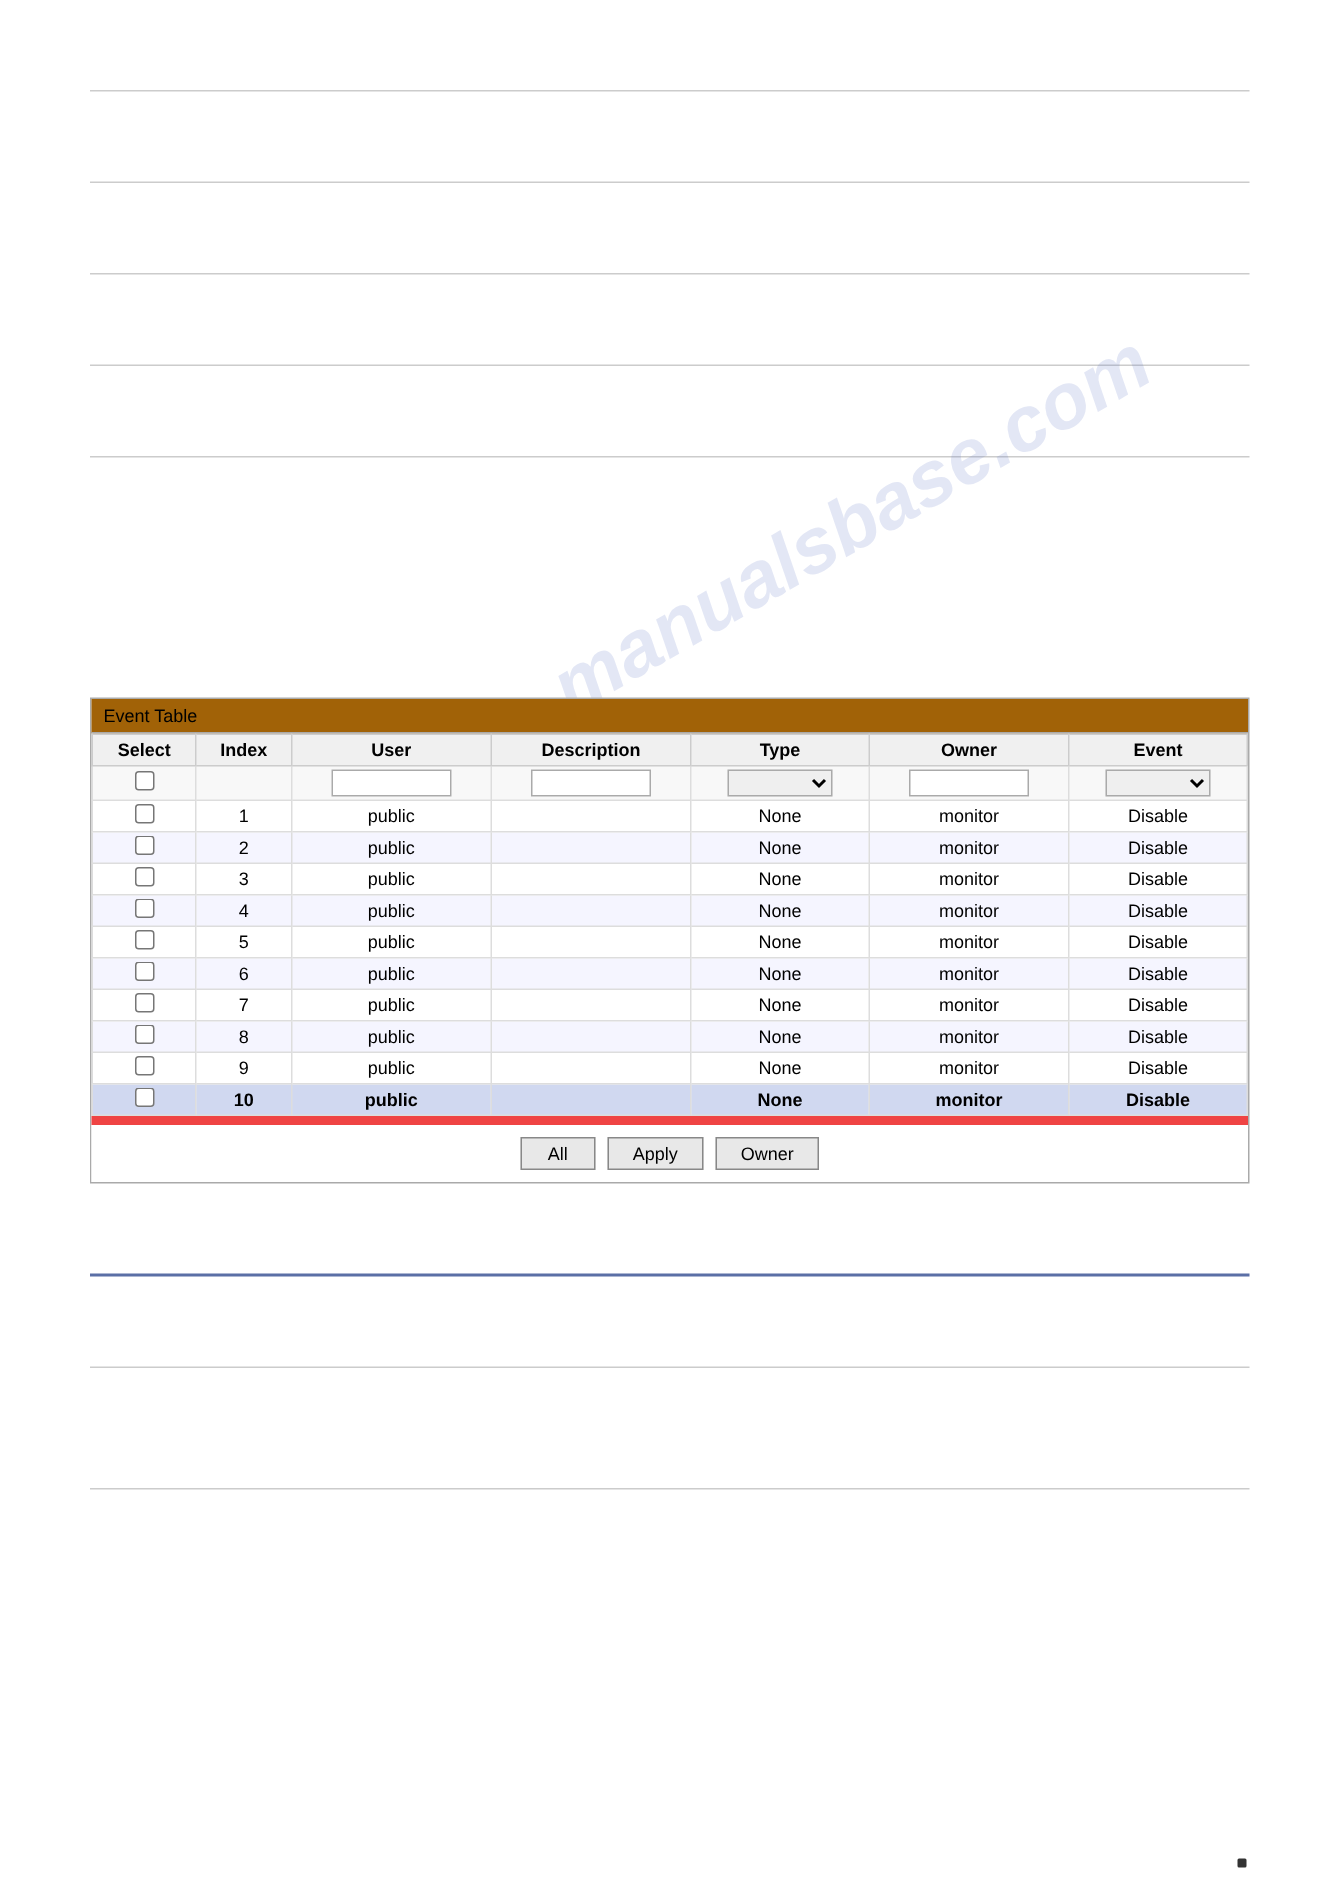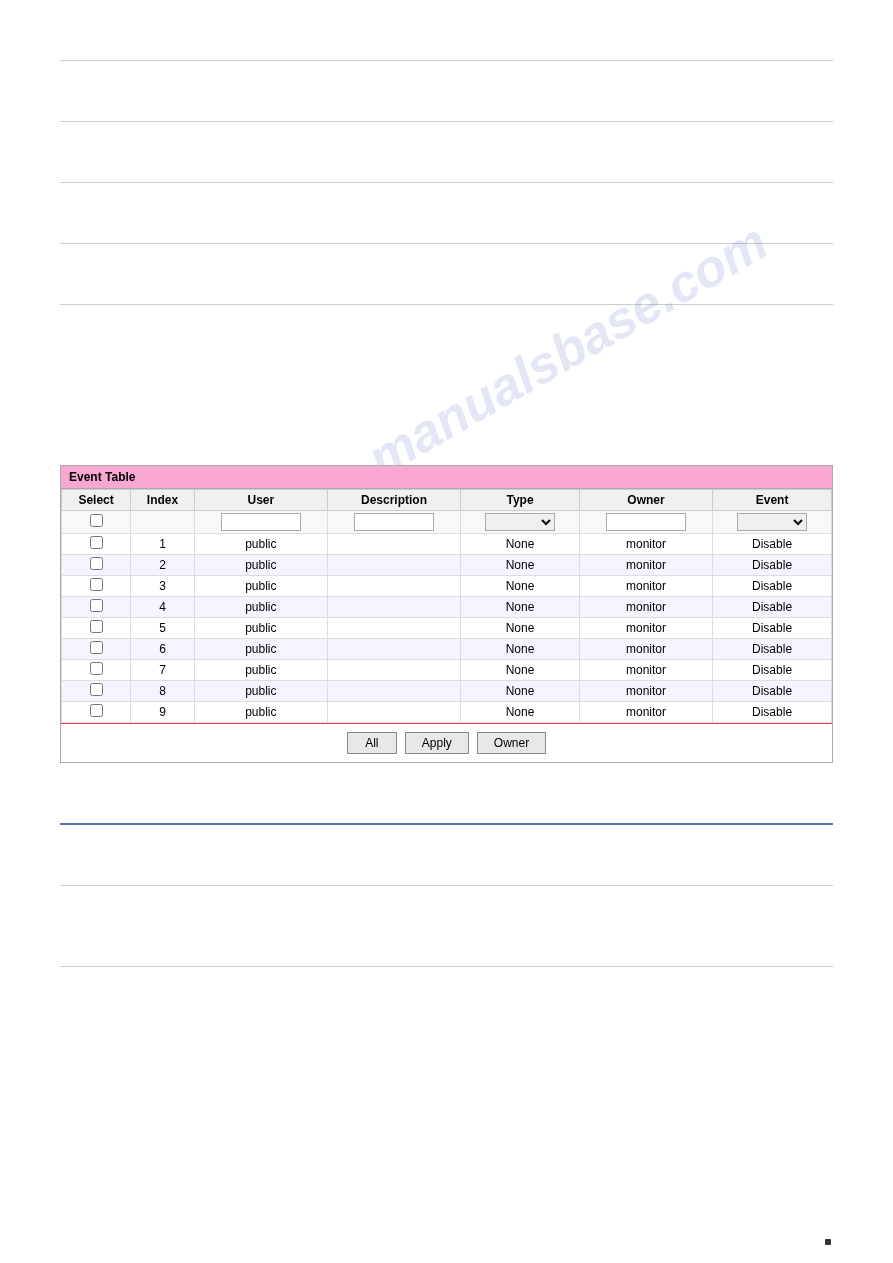--- a/index.html
+++ b/index.html
@@ -50,23 +50,23 @@
       position: relative;
       z-index: 1;
     }
 
     .event-table-container {
       border: 1px solid #aaa;
       margin: 0;
     }
 
     .event-table-title {
-      background: #f9a8d4;
+      background: #a16207;
       padding: 4px 8px;
-      font-weight: bold;
+      font-weight: normal;
       font-size: 12px;
       border-bottom: 1px solid #aaa;
     }
 
     table.event-table {
       width: 100%;
       border-collapse: collapse;
     }
 
     table.event-table th {
@@ -116,21 +116,21 @@
       width: 13px;
       height: 13px;
     }
 
     .btn-row {
       display: flex;
       justify-content: center;
       gap: 8px;
       padding: 8px 0;
       background: #fff;
-      border-top: 1px solid #ef4444;
+      border-top: 6px solid #ef4444;
     }
 
     .btn {
       padding: 3px 16px;
       font-size: 12px;
       border: 1px solid #888;
       background: #e8e8e8;
       cursor: pointer;
       min-width: 50px;
     }
@@ -282,20 +282,29 @@
           </tr>
           <tr>
             <td><input type="checkbox" class="row-checkbox" style=""></td>
             <td>9</td>
             <td>public</td>
             <td></td>
             <td>None</td>
             <td>monitor</td>
             <td>Disable</td>
           </tr>
+          <tr class="row-highlight">
+            <td><input type="checkbox" class="row-checkbox" style=""></td>
+            <td>10</td>
+            <td>public</td>
+            <td></td>
+            <td>None</td>
+            <td>monitor</td>
+            <td>Disable</td>
+          </tr>
         </tbody>
     </table>
     <div class="btn-row">
       <button class="btn">All</button>
       <button class="btn">Apply</button>
       <button class="btn">Owner</button>
     </div>
   </div>
 </div>
 

